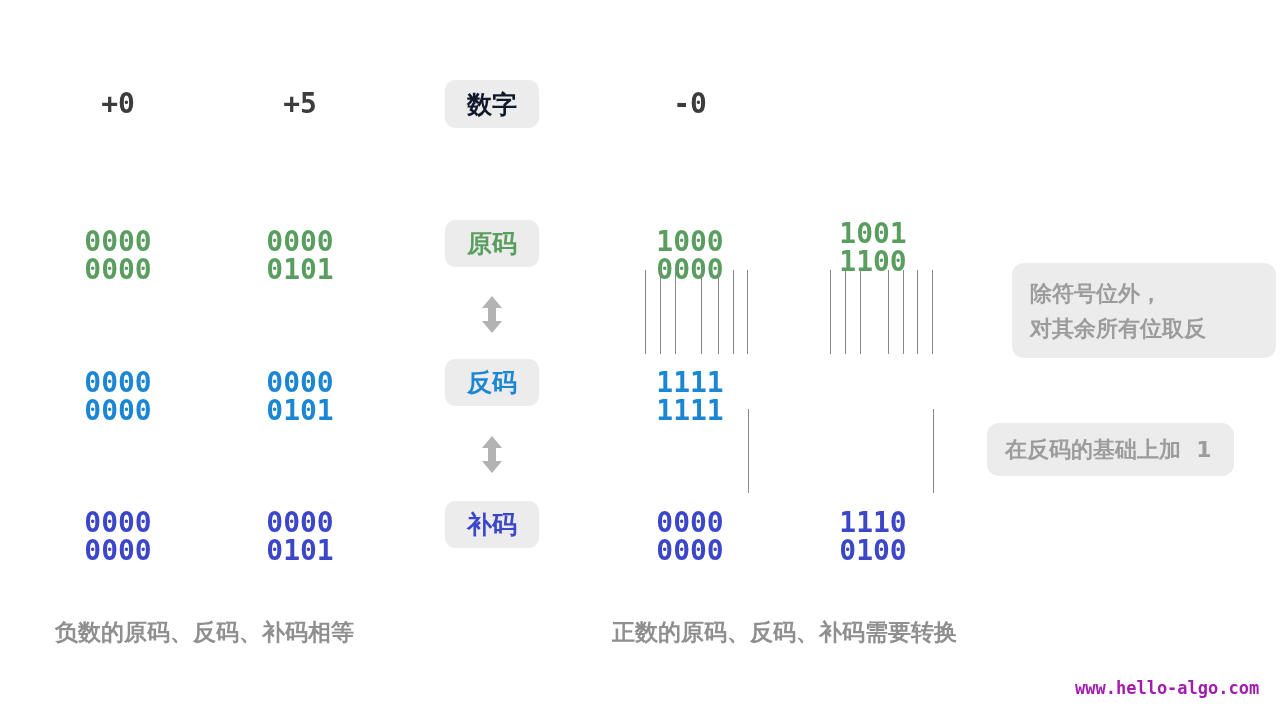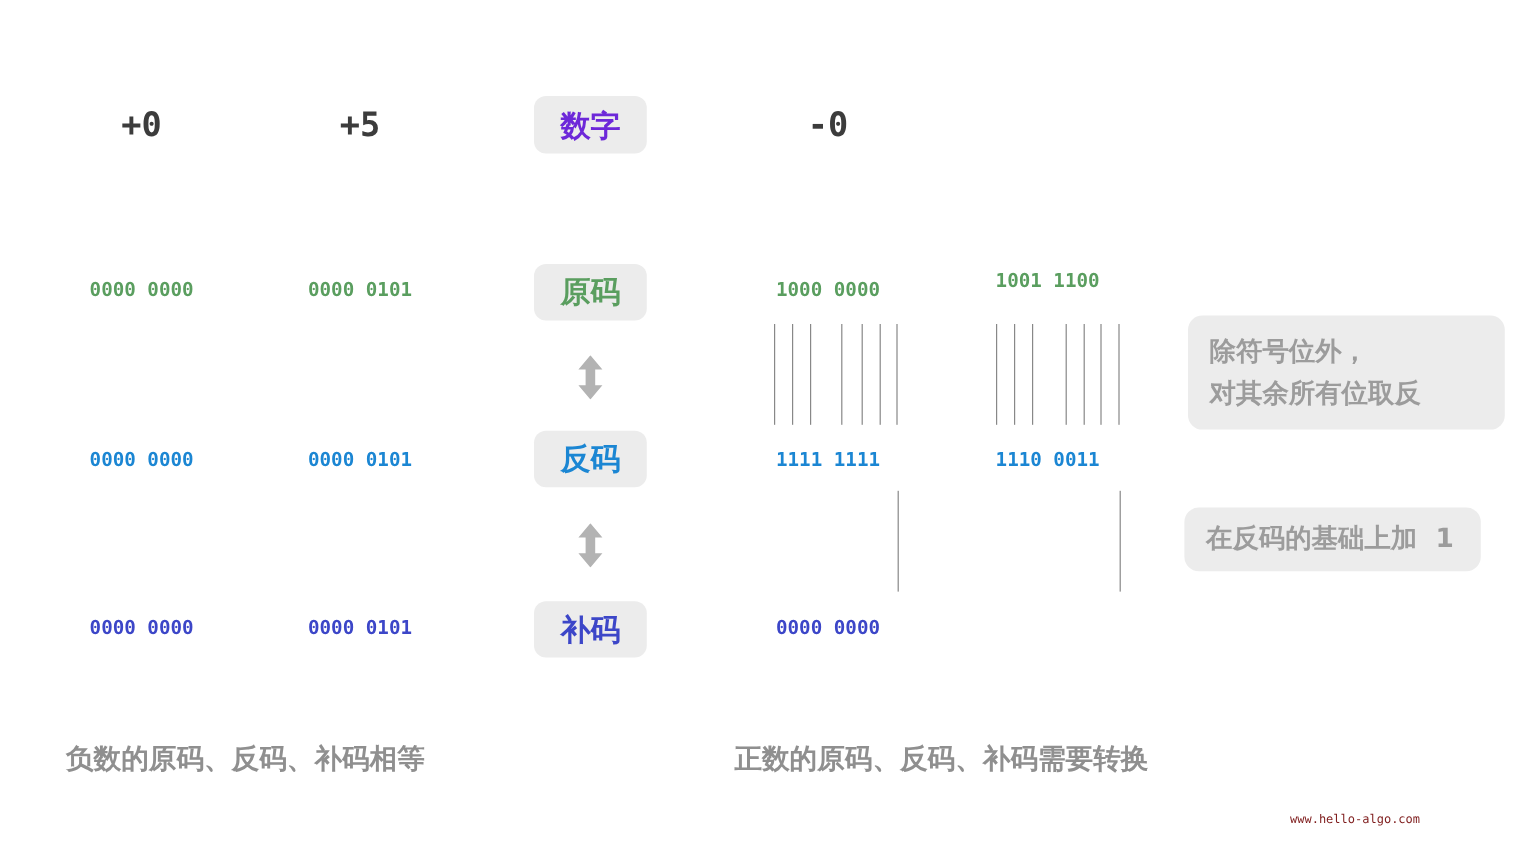--- a/index.html
+++ b/index.html
@@ -2,37 +2,37 @@
 <html><head>
 <meta charset="utf-8">
 <style>
   html,body{margin:0;padding:0;background:#ffffff;}
   .canvas{
     position:relative;width:1280px;height:720px;background:#ffffff;
     font-family:"DejaVu Sans","Liberation Sans",sans-serif;overflow:hidden;
   }
   .mono{font-family:"DejaVu Sans Mono","Liberation Mono",monospace;font-weight:bold;}
   .hdr{position:absolute;width:150px;text-align:center;font-size:28px;line-height:32px;color:#3c3c3c;}
-  .bin{position:absolute;width:150px;text-align:center;font-size:16px;line-height:28px;}
+  .bin{position:absolute;width:150px;text-align:center;font-size:28px;line-height:28px;}
   .tag{
     position:absolute;left:445px;width:94px;height:47px;background:#ececec;border-radius:10px;
-    display:flex;align-items:center;justify-content:center;font-weight:bold;font-size:25px;color:#6d28d9;
+    display:flex;align-items:center;justify-content:center;font-weight:bold;font-size:25px;color:#0f172a;
   }
   .green{color:#5a9e5f;}
   .blue{color:#1b86d3;}
   .indigo{color:#3c46c8;}
   .vline{position:absolute;width:1px;background:#888888;}
   .arrow{position:absolute;left:481px;width:22px;height:37px;}
   .note{
     position:absolute;background:#ececec;border-radius:12px;color:#9c9c9c;font-weight:bold;
     font-size:22px;line-height:35px;display:flex;flex-direction:column;justify-content:center;
     padding-left:18px;box-sizing:border-box;white-space:pre;
   }
   .caption{position:absolute;font-weight:bold;font-size:23px;color:#8f8f8f;white-space:nowrap;}
-  .watermark{position:absolute;font-size:10px;color:#7f1d1d;font-weight:normal;}
+  .watermark{position:absolute;font-size:17px;color:#a21caf;font-weight:bold;}
 </style>
 </head>
 <body>
 
 <div class="canvas">
 
   <div class="hdr mono" style="left:43px;top:88px">+0</div>
   <div class="hdr mono" style="left:225px;top:88px">+5</div>
   <div class="tag" style="top:80px;height:48px">数字</div>
   <div class="hdr mono" style="left:615px;top:88px">-0</div>
@@ -56,45 +56,45 @@
   <div class="vline" style="left:860px;top:270px;height:84px"></div>
   <div class="vline" style="left:888px;top:270px;height:84px"></div>
   <div class="vline" style="left:903px;top:270px;height:84px"></div>
   <div class="vline" style="left:917px;top:270px;height:84px"></div>
   <div class="vline" style="left:932px;top:270px;height:84px"></div>
 
   <svg class="arrow" style="top:296px" viewBox="0 0 22 37">
     <path d="M11 0 L21 12 L15 12 L15 25 L21 25 L11 37 L1 25 L7 25 L7 12 L1 12 Z" fill="#b3b3b3"></path>
   </svg>
 
-  <div class="note" style="left:990px;top:263px;width:264px;height:95px">
+  <div class="note" style="left:1012px;top:263px;width:264px;height:95px">
     <span>除符号位外，</span>
     <span>对其余所有位取反</span>
   </div>
 
   <div class="bin mono blue" style="left:43px;top:369px">0000 0000</div>
   <div class="bin mono blue" style="left:225px;top:369px">0000 0101</div>
   <div class="tag blue" style="top:359px">反码</div>
   <div class="bin mono blue" style="left:615px;top:369px">1111 1111</div>
-  <div class="bin mono blue" style="left:798px;top:369px">1110 0011</div>
 
   <div class="vline" style="left:748px;top:409px;height:84px"></div>
   <div class="vline" style="left:933px;top:409px;height:84px"></div>
 
   <svg class="arrow" style="top:436px" viewBox="0 0 22 37">
     <path d="M11 0 L21 12 L15 12 L15 25 L21 25 L11 37 L1 25 L7 25 L7 12 L1 12 Z" fill="#b3b3b3"></path>
   </svg>
 
   <div class="note" style="left:987px;top:423px;width:247px;height:53px">
     <span>在反码的基础上加  1</span>
   </div>
 
   <div class="bin mono indigo" style="left:43px;top:509px">0000 0000</div>
   <div class="bin mono indigo" style="left:225px;top:509px">0000 0101</div>
   <div class="tag indigo" style="top:501px">补码</div>
   <div class="bin mono indigo" style="left:615px;top:509px">0000 0000</div>
+  <div class="bin mono indigo" style="left:798px;top:509px">1110 0100</div>
 
   <div class="caption" style="left:55px;top:617px">负数的原码、反码、补码相等</div>
   <div class="caption" style="left:612px;top:617px">正数的原码、反码、补码需要转换</div>
 
   <div class="watermark mono" style="left:1075px;top:678px">www.hello-algo.com</div>
 
 </div>
 
 </body></html>

